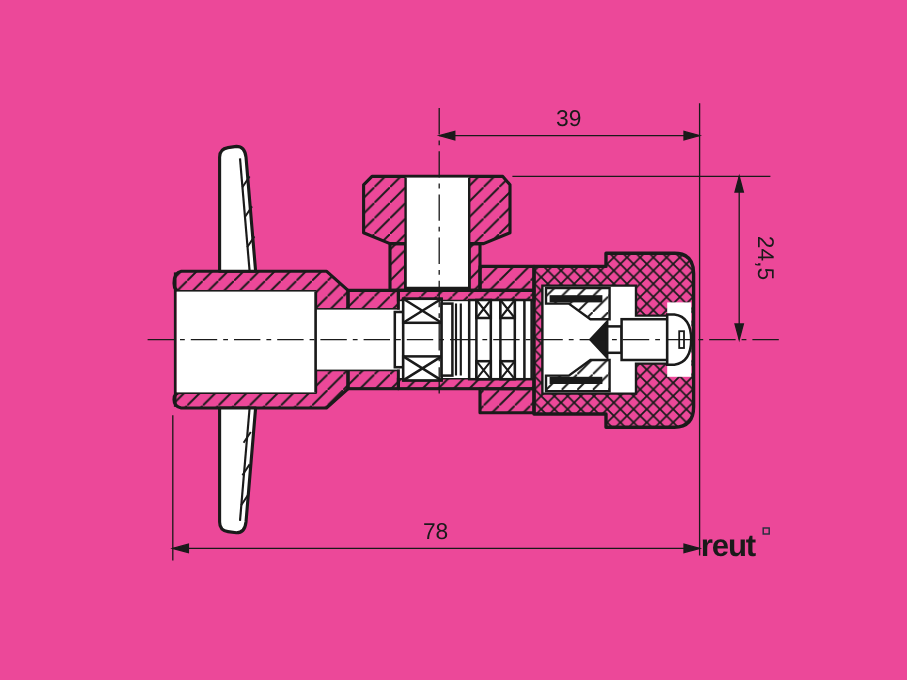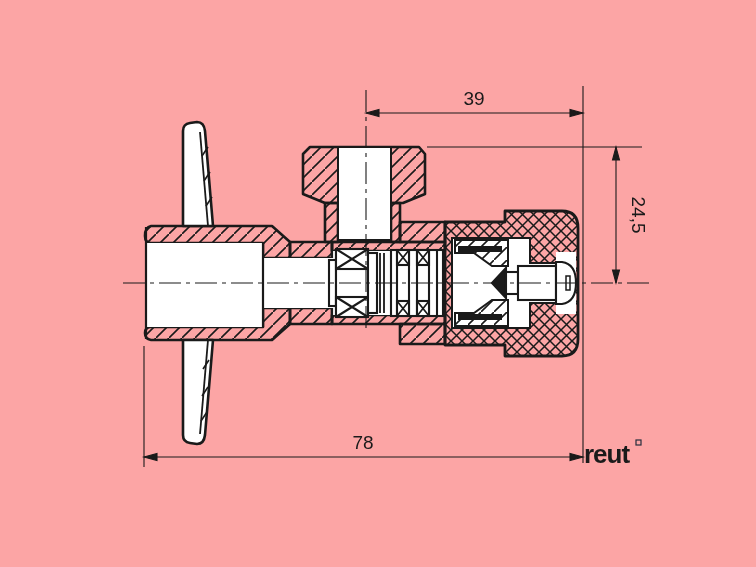--- a/index.html
+++ b/index.html
@@ -1,17 +1,17 @@
 <!DOCTYPE html>
 <html><head>
 <meta charset="utf-8">
 <style>
   html,body{margin:0;padding:0;background:#ffffff;}
   .sheet{
-    position:relative;width:756px;height:567px;background:#fca5a5;overflow:hidden;
+    position:relative;width:756px;height:567px;background:#ec4899;overflow:hidden;
     font-family:"Liberation Sans", sans-serif;
   }
   svg text{
     font-family:"Liberation Sans", sans-serif;
     fill:#1a1a1a;
   }
   .dim-label{font-size:19px;}
   .logo-text{font-size:26px;font-weight:bold;letter-spacing:-1px;}
 </style>
 </head>

